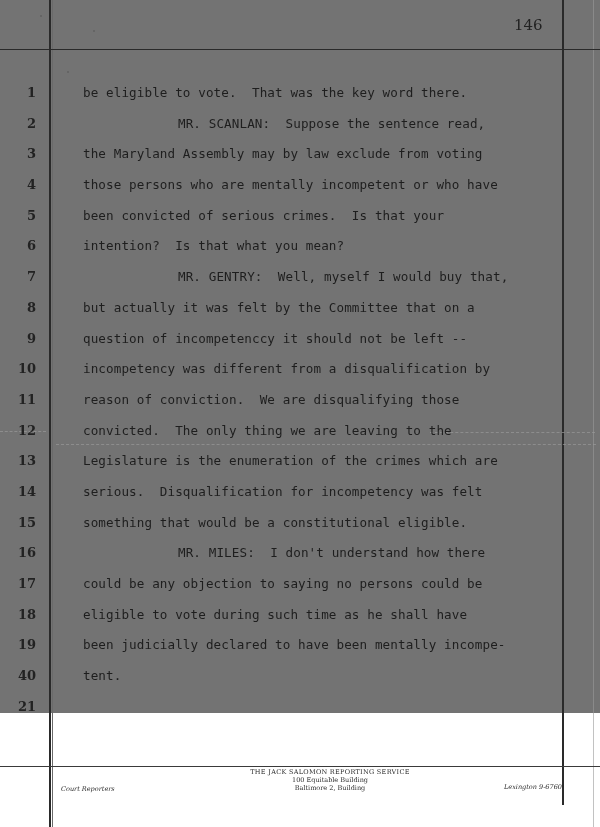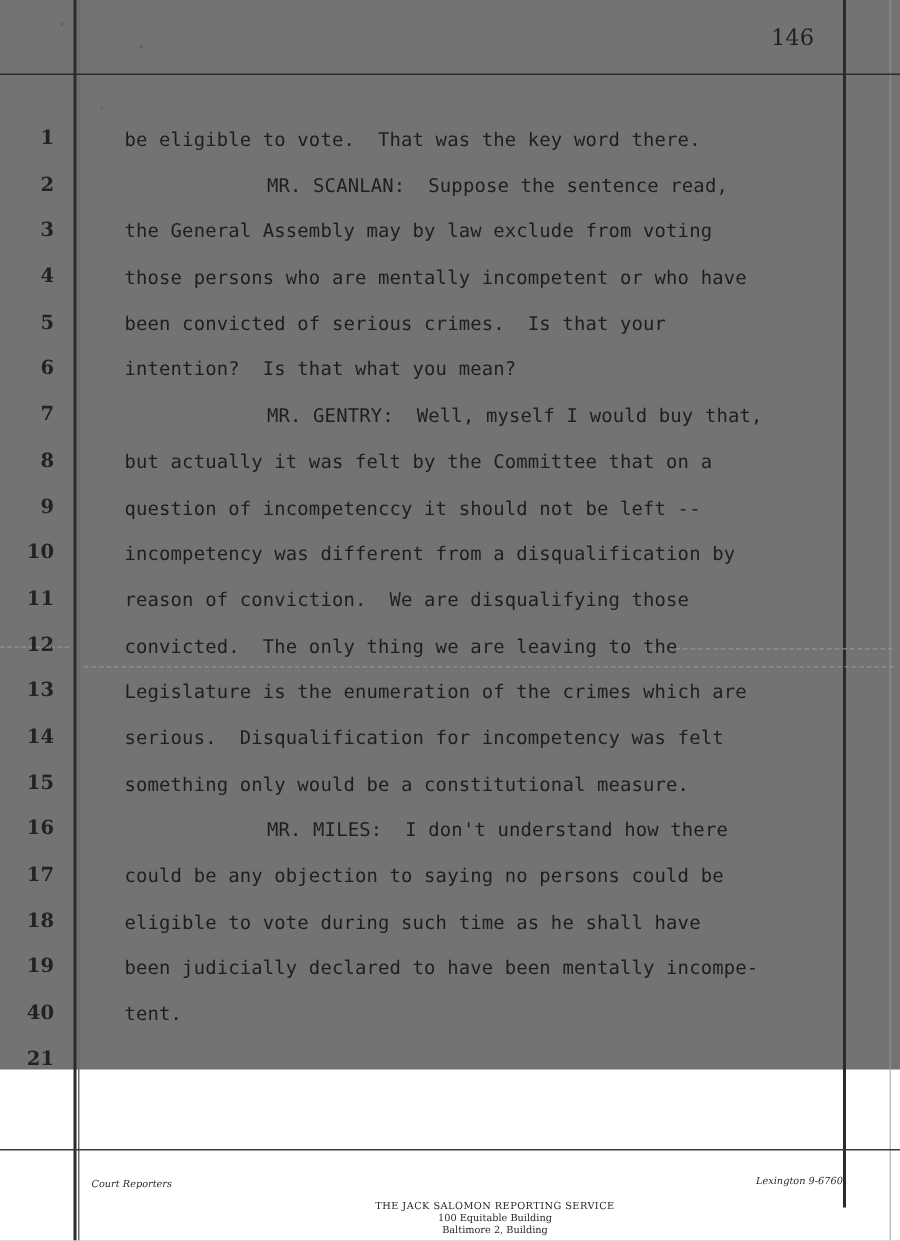--- a/index.html
+++ b/index.html
@@ -100,21 +100,20 @@
     
     .footer-center {
       position: absolute;
       left: 200px; top: 768px;
       width: 260px;
       text-align: center;
       font-family: "DejaVu Serif", "Liberation Serif", serif;
       font-size: 6.5px;
       line-height: 8px;
       color: #2a2a2a;
-      margin-top: 32px;
     }
     .footer-center .company {
       letter-spacing: 0.3px;
     }
     .footer-left {
       position: absolute;
       left: 61px; top: 785px;
       font-family: "DejaVu Serif", "Liberation Serif", serif;
       font-style: italic;
       font-size: 6.5px;
@@ -183,33 +182,33 @@
     <div class="line-num">17</div>
     <div class="line-num">18</div>
     <div class="line-num">19</div>
     <div class="line-num">40</div>
     <div class="line-num">21</div>
   </div>
 
   <div class="text-lines">
     <div class="text-line">be eligible to vote.  That was the key word there.</div>
     <div class="text-line indent">MR. SCANLAN:  Suppose the sentence read,</div>
-    <div class="text-line">the General Assembly may by law exclude from voting</div>
+    <div class="text-line">the Maryland Assembly may by law exclude from voting</div>
     <div class="text-line">those persons who are mentally incompetent or who have</div>
     <div class="text-line">been convicted of serious crimes.  Is that your</div>
     <div class="text-line">intention?  Is that what you mean?</div>
     <div class="text-line indent">MR. GENTRY:  Well, myself I would buy that,</div>
     <div class="text-line">but actually it was felt by the Committee that on a</div>
     <div class="text-line">question of incompetenccy it should not be left --</div>
     <div class="text-line">incompetency was different from a disqualification by</div>
     <div class="text-line">reason of conviction.  We are disqualifying those</div>
     <div class="text-line">convicted.  The only thing we are leaving to the</div>
     <div class="text-line">Legislature is the enumeration of the crimes which are</div>
     <div class="text-line">serious.  Disqualification for incompetency was felt</div>
-    <div class="text-line">something only would be a constitutional measure.</div>
+    <div class="text-line">something that would be a constitutional eligible.</div>
     <div class="text-line indent">MR. MILES:  I don't understand how there</div>
     <div class="text-line">could be any objection to saying no persons could be</div>
     <div class="text-line">eligible to vote during such time as he shall have</div>
     <div class="text-line">been judicially declared to have been mentally incompe-</div>
     <div class="text-line">tent.</div>
   </div>
 
   <div class="footer-center">
     <div class="company">THE JACK SALOMON REPORTING SERVICE</div>
     <div>100 Equitable Building</div>

